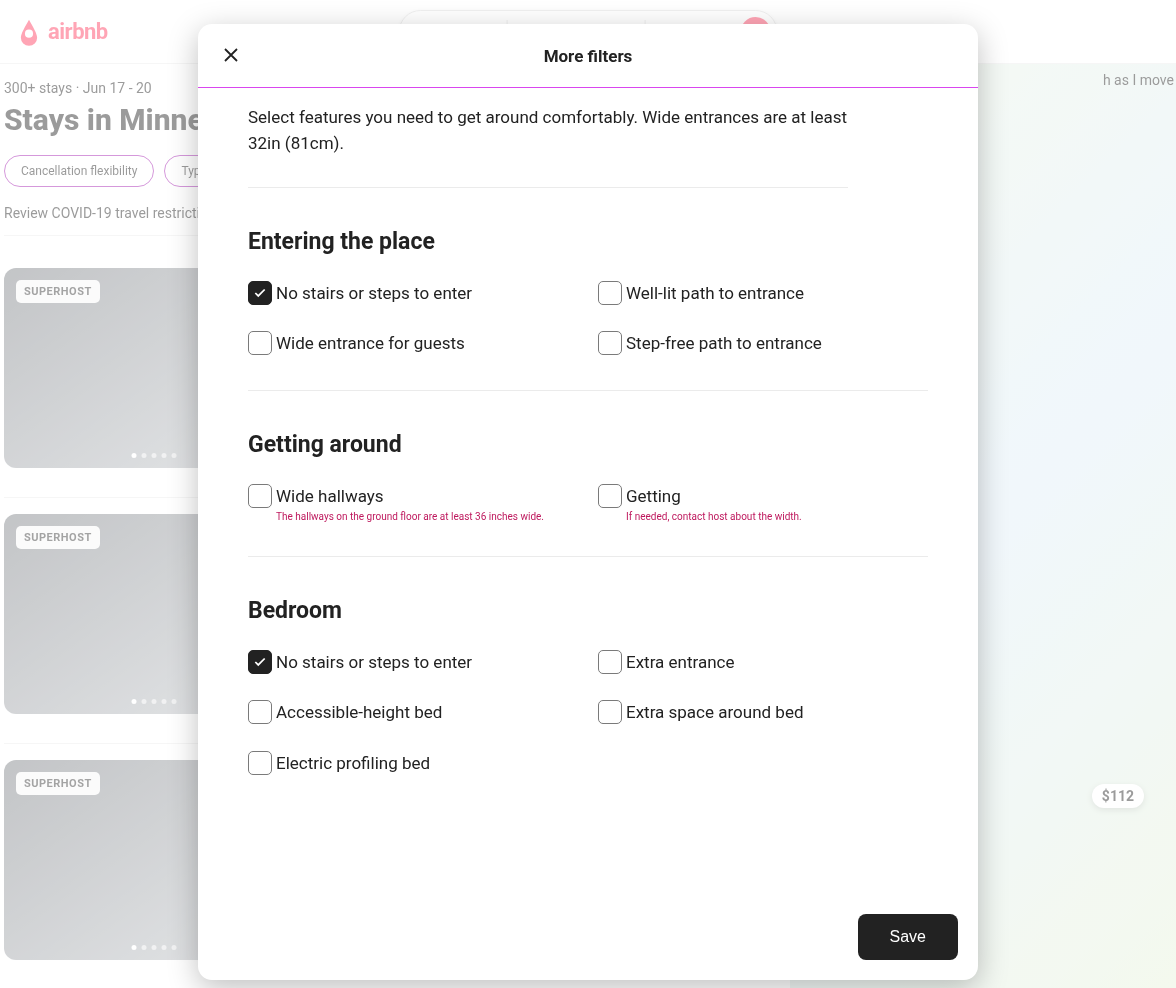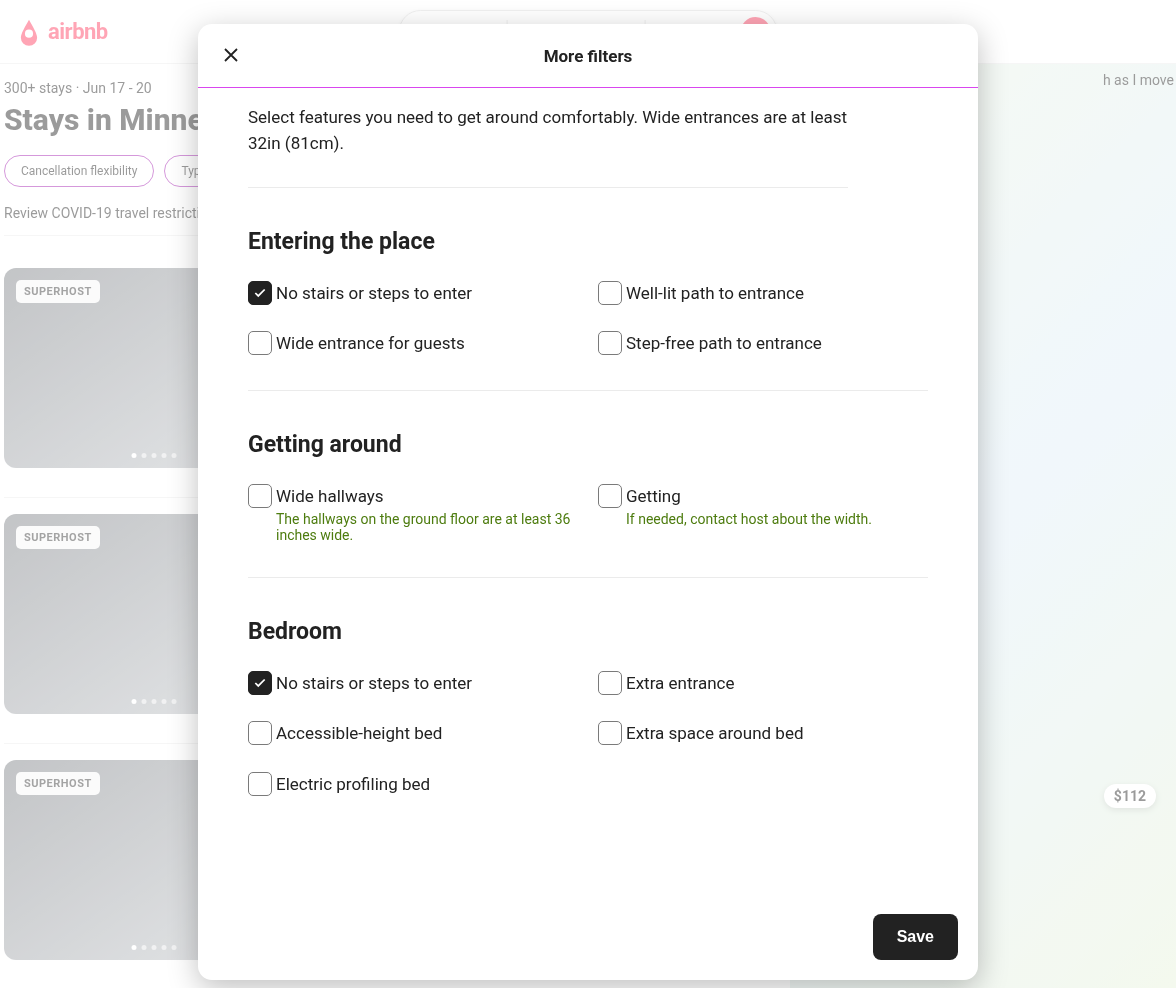--- a/index.html
+++ b/index.html
@@ -26,21 +26,21 @@
   }
   .sp-sep { width:1px; height:24px; background:#ddd; }
   .sp-guests { color:#717171; }
   .sp-btn { width:30px; height:30px; border-radius:50%; background:#ff385c; display:flex; align-items:center; justify-content:center; }
   .sp-btn svg { width:14px; height:14px; stroke:#fff; stroke-width:3; fill:none; }
 
   .page-body { display:flex; height: calc(988px - 64px); }
   .left-col { width: 790px; padding: 16px 4px 0 4px; }
   .right-map { flex:1; background: linear-gradient(135deg,#eaf3e1 0%,#dfeef7 50%,#e6f1d9 100%); position:relative; }
   .map-move { position:absolute; top:8px; right:2px; font-size:14px; color:#222; }
-  .price-pill { position:absolute; bottom:180px; right:20px; background:#fff; border-radius:18px; padding:4px 10px; font-weight:700; font-size:14px; box-shadow:0 2px 6px rgba(0,0,0,.18); }
+  .price-pill { position:absolute; bottom:180px; right:32px; background:#fff; border-radius:18px; padding:4px 10px; font-weight:700; font-size:14px; box-shadow:0 2px 6px rgba(0,0,0,.18); }
 
   .stay-meta { font-size:14px; color:#222; }
   .stay-title { font-size:30px; font-weight:800; margin:6px 0 18px; color:#222; }
   .filter-chips { display:flex; gap:10px; margin-bottom:18px; }
   .chip { border:1px solid #a21caf; border-radius:24px; padding:8px 16px; font-size:12px; background:#fff; }
   .covid { font-size:14px; color:#222; padding-bottom:14px; margin-bottom:16px; border-bottom:1px solid #ebebeb; }
 
   .listing { display:flex; gap:16px; padding:16px 0; border-bottom:1px solid #ebebeb; }
   .thumb { width:300px; height:200px; border-radius:12px; background:linear-gradient(145deg,#7a7e83,#c4c8cc); position:relative; }
   .superhost { position:absolute; top:12px; left:12px; background:rgba(255,255,255,.92); color:#333; font-size:11px; font-weight:700; letter-spacing:.5px; border-radius:5px; padding:5px 8px; }
@@ -73,24 +73,24 @@
   .desc { font-size:17px; color:#222; line-height:1.55; margin-top:16px; padding-bottom:30px; border-bottom:1px solid #ebebeb; max-width:600px;}
   .section-h { font-size:23px; font-weight:700; margin-top:40px; }
   .grid { display:grid; grid-template-columns:1fr 1fr; column-gap:20px; row-gap:26px; margin-top:26px; padding-bottom:34px; border-bottom:1px solid #ebebeb;}
   .grid.nobr { border-bottom:none; }
   .opt { display:flex; gap:4px; align-items:flex-start; }
   .cb { width:24px; height:24px; border:1px solid #7a7a7a; border-radius:5px; flex-shrink:0; display:flex; align-items:center; justify-content:center; background:#fff;}
   .cb.checked { background:#222; border-color:#222; }
   .cb svg { width:14px; height:14px; stroke:#fff; stroke-width:3; fill:none; display:none;}
   .cb.checked svg { display:block; }
   .opt-label { font-size:17px; line-height:1.45; }
-  .opt-sub { font-size:14px; color:#4d7c0f; margin-top:2px; }
+  .opt-sub { font-size:10px; color:#be185d; margin-top:2px; }
 
   .modal-footer { padding:14px 20px 20px; display:flex; justify-content:flex-end; }
-  .save-btn { background:#222; color:#fff; font-size:16px; font-weight:700; border:none; border-radius:8px; padding:14px 24px; cursor:pointer;}
+  .save-btn { background:#222; color:#fff; font-size:16px; font-weight:400; border:none; border-radius:8px; padding:14px 32px; cursor:pointer;}
 </style>
 </head>
 <body>
 
 <div class="page-header">
   <div class="logo">
     <svg class="logo-icon" viewBox="0 0 32 32">
         <path fill="#ff385c" d="M16 1c5 9 10 17 10 22a10 10 0 01-20 0c0-5 5-13 10-22zm0 12a5 5 0 100 10 5 5 0 000-10z"></path>
       </svg>
     <span class="logo-text">airbnb</span>

